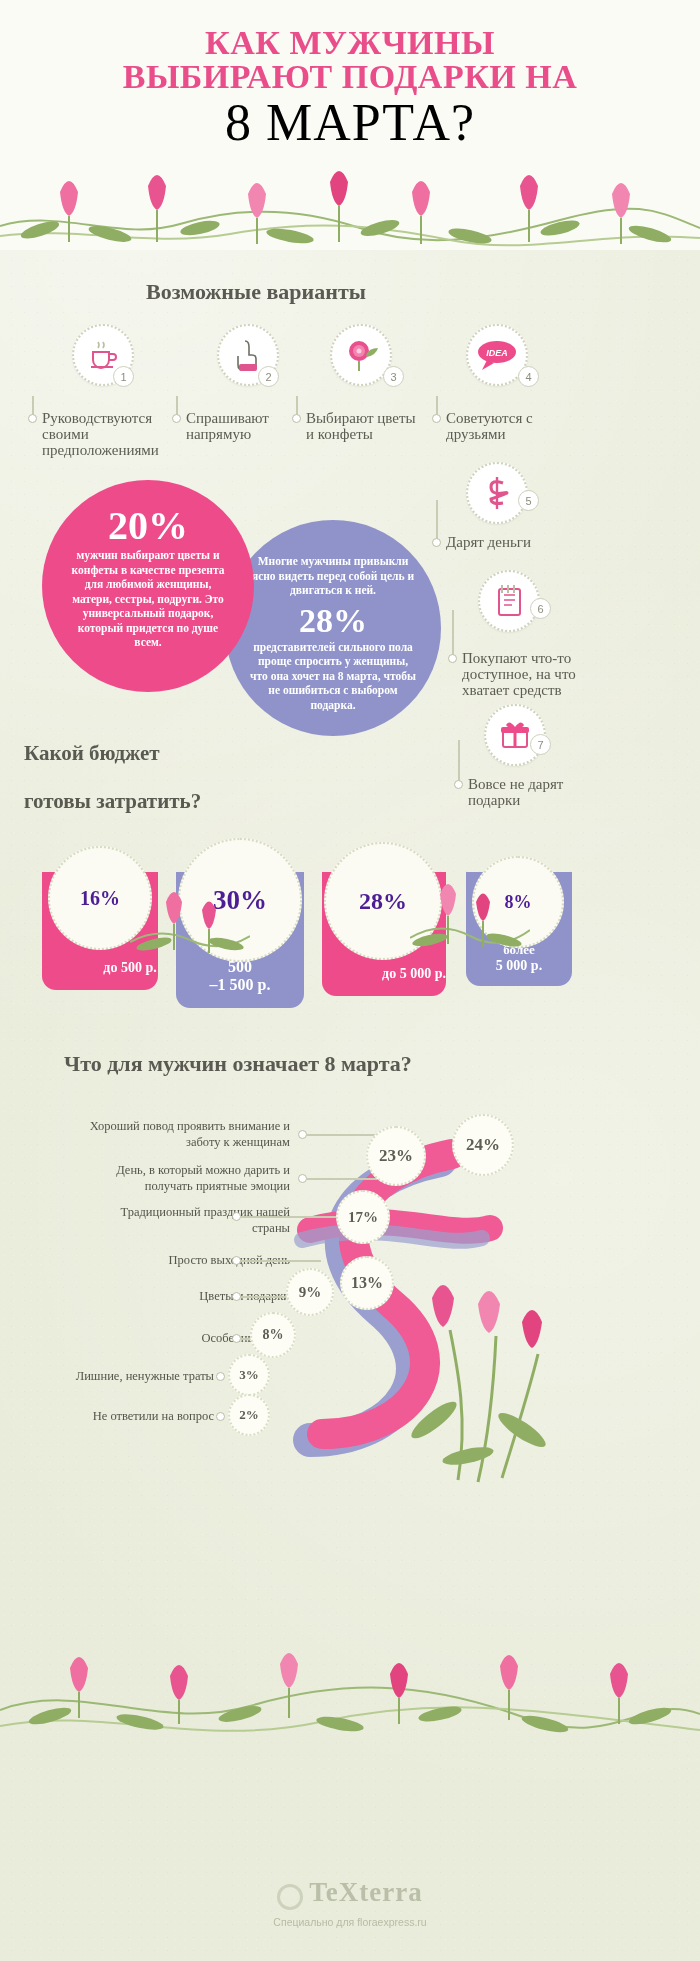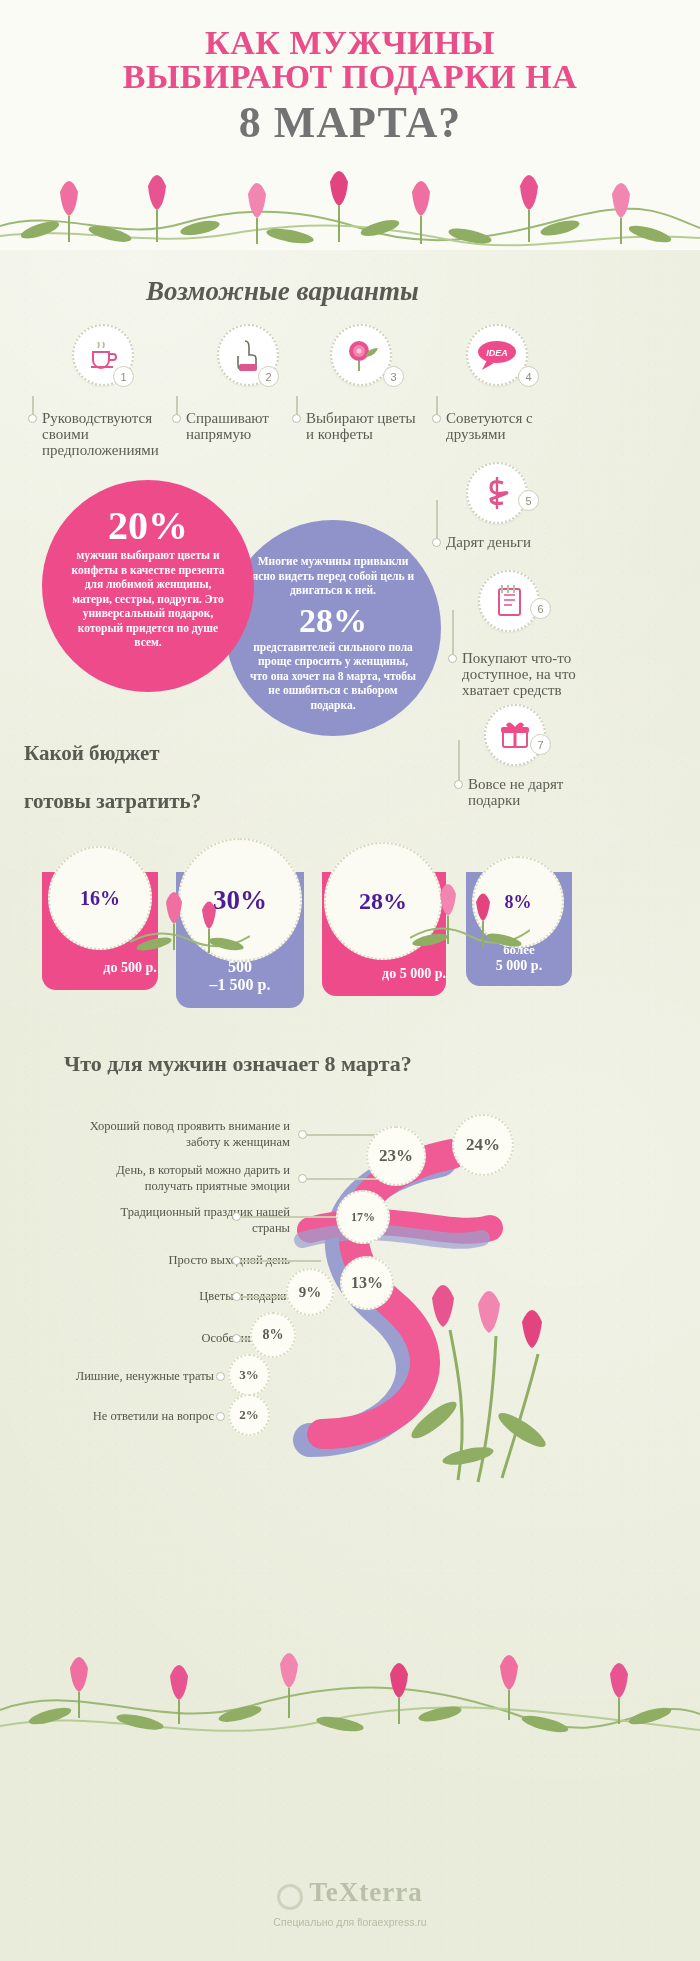--- a/index.html
+++ b/index.html
@@ -32,21 +32,21 @@
     position:absolute; top:0; left:0; width:700px; height:250px;
     background:#fbfbf5;
     text-align:center;
   }
   .header-inner { padding-top:26px; }
   .title-l1, .title-l2 {
     font-weight:bold; color:#e94e8a; letter-spacing:.5px;
     font-size:34px; line-height:34px;
   }
   .title-big {
-    font-weight:bold; color:#737373; font-size:44px; line-height:58px;
+    font-weight:normal; color:#000000; font-size:52px; line-height:58px;
     letter-spacing:1px;
   }
   
   .floral-strip {
     position:absolute; left:0; top:168px; width:700px; height:86px;
   }
 
   
   .sec-title {
     position:absolute; font-weight:bold; color:#5a5a52;
@@ -183,21 +183,21 @@
           </g>
           <g transform="translate(612,26)">
             <path d="M0 0 q9 -22 18 0 q-2 20 -9 24 q-7 -4 -9 -24z" fill="#f186b0"></path>
             <path d="M9 24 l0 26" stroke="#8fae64" stroke-width="2"></path>
           </g>
         </g>
       </g>
     </svg>
   </div>
 
-  <div class="sec-title" style="left:146px; top:278px; font-style:italic; font-size:27px;">Возможные варианты</div>
+  <div class="sec-title" style="left:146px; top:278px; font-size:22px;">Возможные варианты</div>
 
   <div class="icon-circle" style="left:72px; top:324px;">
     <svg width="34" height="34" viewBox="0 0 34 34">
       <path d="M7 14 h16 v8 a8 8 0 0 1 -16 0z" fill="none" stroke="#e0558e" stroke-width="2"></path>
       <path d="M23 16 h4 a3 3 0 0 1 0 6 h-4" fill="none" stroke="#e0558e" stroke-width="2"></path>
       <path d="M12 10 q2 -3 0 -6 M17 10 q2 -3 0 -6" fill="none" stroke="#b9bfa2" stroke-width="1.6"></path>
       <path d="M5 29 h22" stroke="#e0558e" stroke-width="2"></path>
     </svg>
   </div>
   <div class="num-badge" style="left:113px; top:366px;">1</div>
@@ -391,21 +391,21 @@
   <div class="pct-bubble" style="left:452px; top:1114px; width:62px; height:62px; font-size:17px;">24%</div>
 
   <div class="mean-label" style="left:70px; top:1162px; width:220px;">День, в который можно дарить и получать приятные эмоции</div>
   <div class="bullet" style="left:298px; top:1174px;"></div>
   <div class="dotline" style="left:307px; top:1178px; width:70px; height:1.5px;"></div>
   <div class="pct-bubble" style="left:366px; top:1126px; width:60px; height:60px; font-size:17px;">23%</div>
 
   <div class="mean-label" style="left:90px; top:1204px; width:200px;">Традиционный праздник нашей страны</div>
   <div class="bullet" style="left:232px; top:1212px;"></div>
   <div class="dotline" style="left:241px; top:1216px; width:100px; height:1.5px;"></div>
-  <div class="pct-bubble" style="left:336px; top:1190px; width:54px; height:54px; font-size:12px;">17%</div>
+  <div class="pct-bubble" style="left:336px; top:1190px; width:54px; height:54px; font-size:15px;">17%</div>
 
   <div class="mean-label" style="left:90px; top:1252px; width:200px;">Просто выходной день</div>
   <div class="bullet" style="left:232px; top:1256px;"></div>
   <div class="dotline" style="left:241px; top:1260px; width:80px; height:1.5px;"></div>
   <div class="pct-bubble" style="left:340px; top:1256px; width:54px; height:54px; font-size:16px;">13%</div>
 
   <div class="mean-label" style="left:90px; top:1288px; width:200px;">Цветы и подарки</div>
   <div class="bullet" style="left:232px; top:1292px;"></div>
   <div class="dotline" style="left:241px; top:1296px; width:46px; height:1.5px;"></div>
   <div class="pct-bubble" style="left:286px; top:1268px; width:48px; height:48px; font-size:15px;">9%</div>

